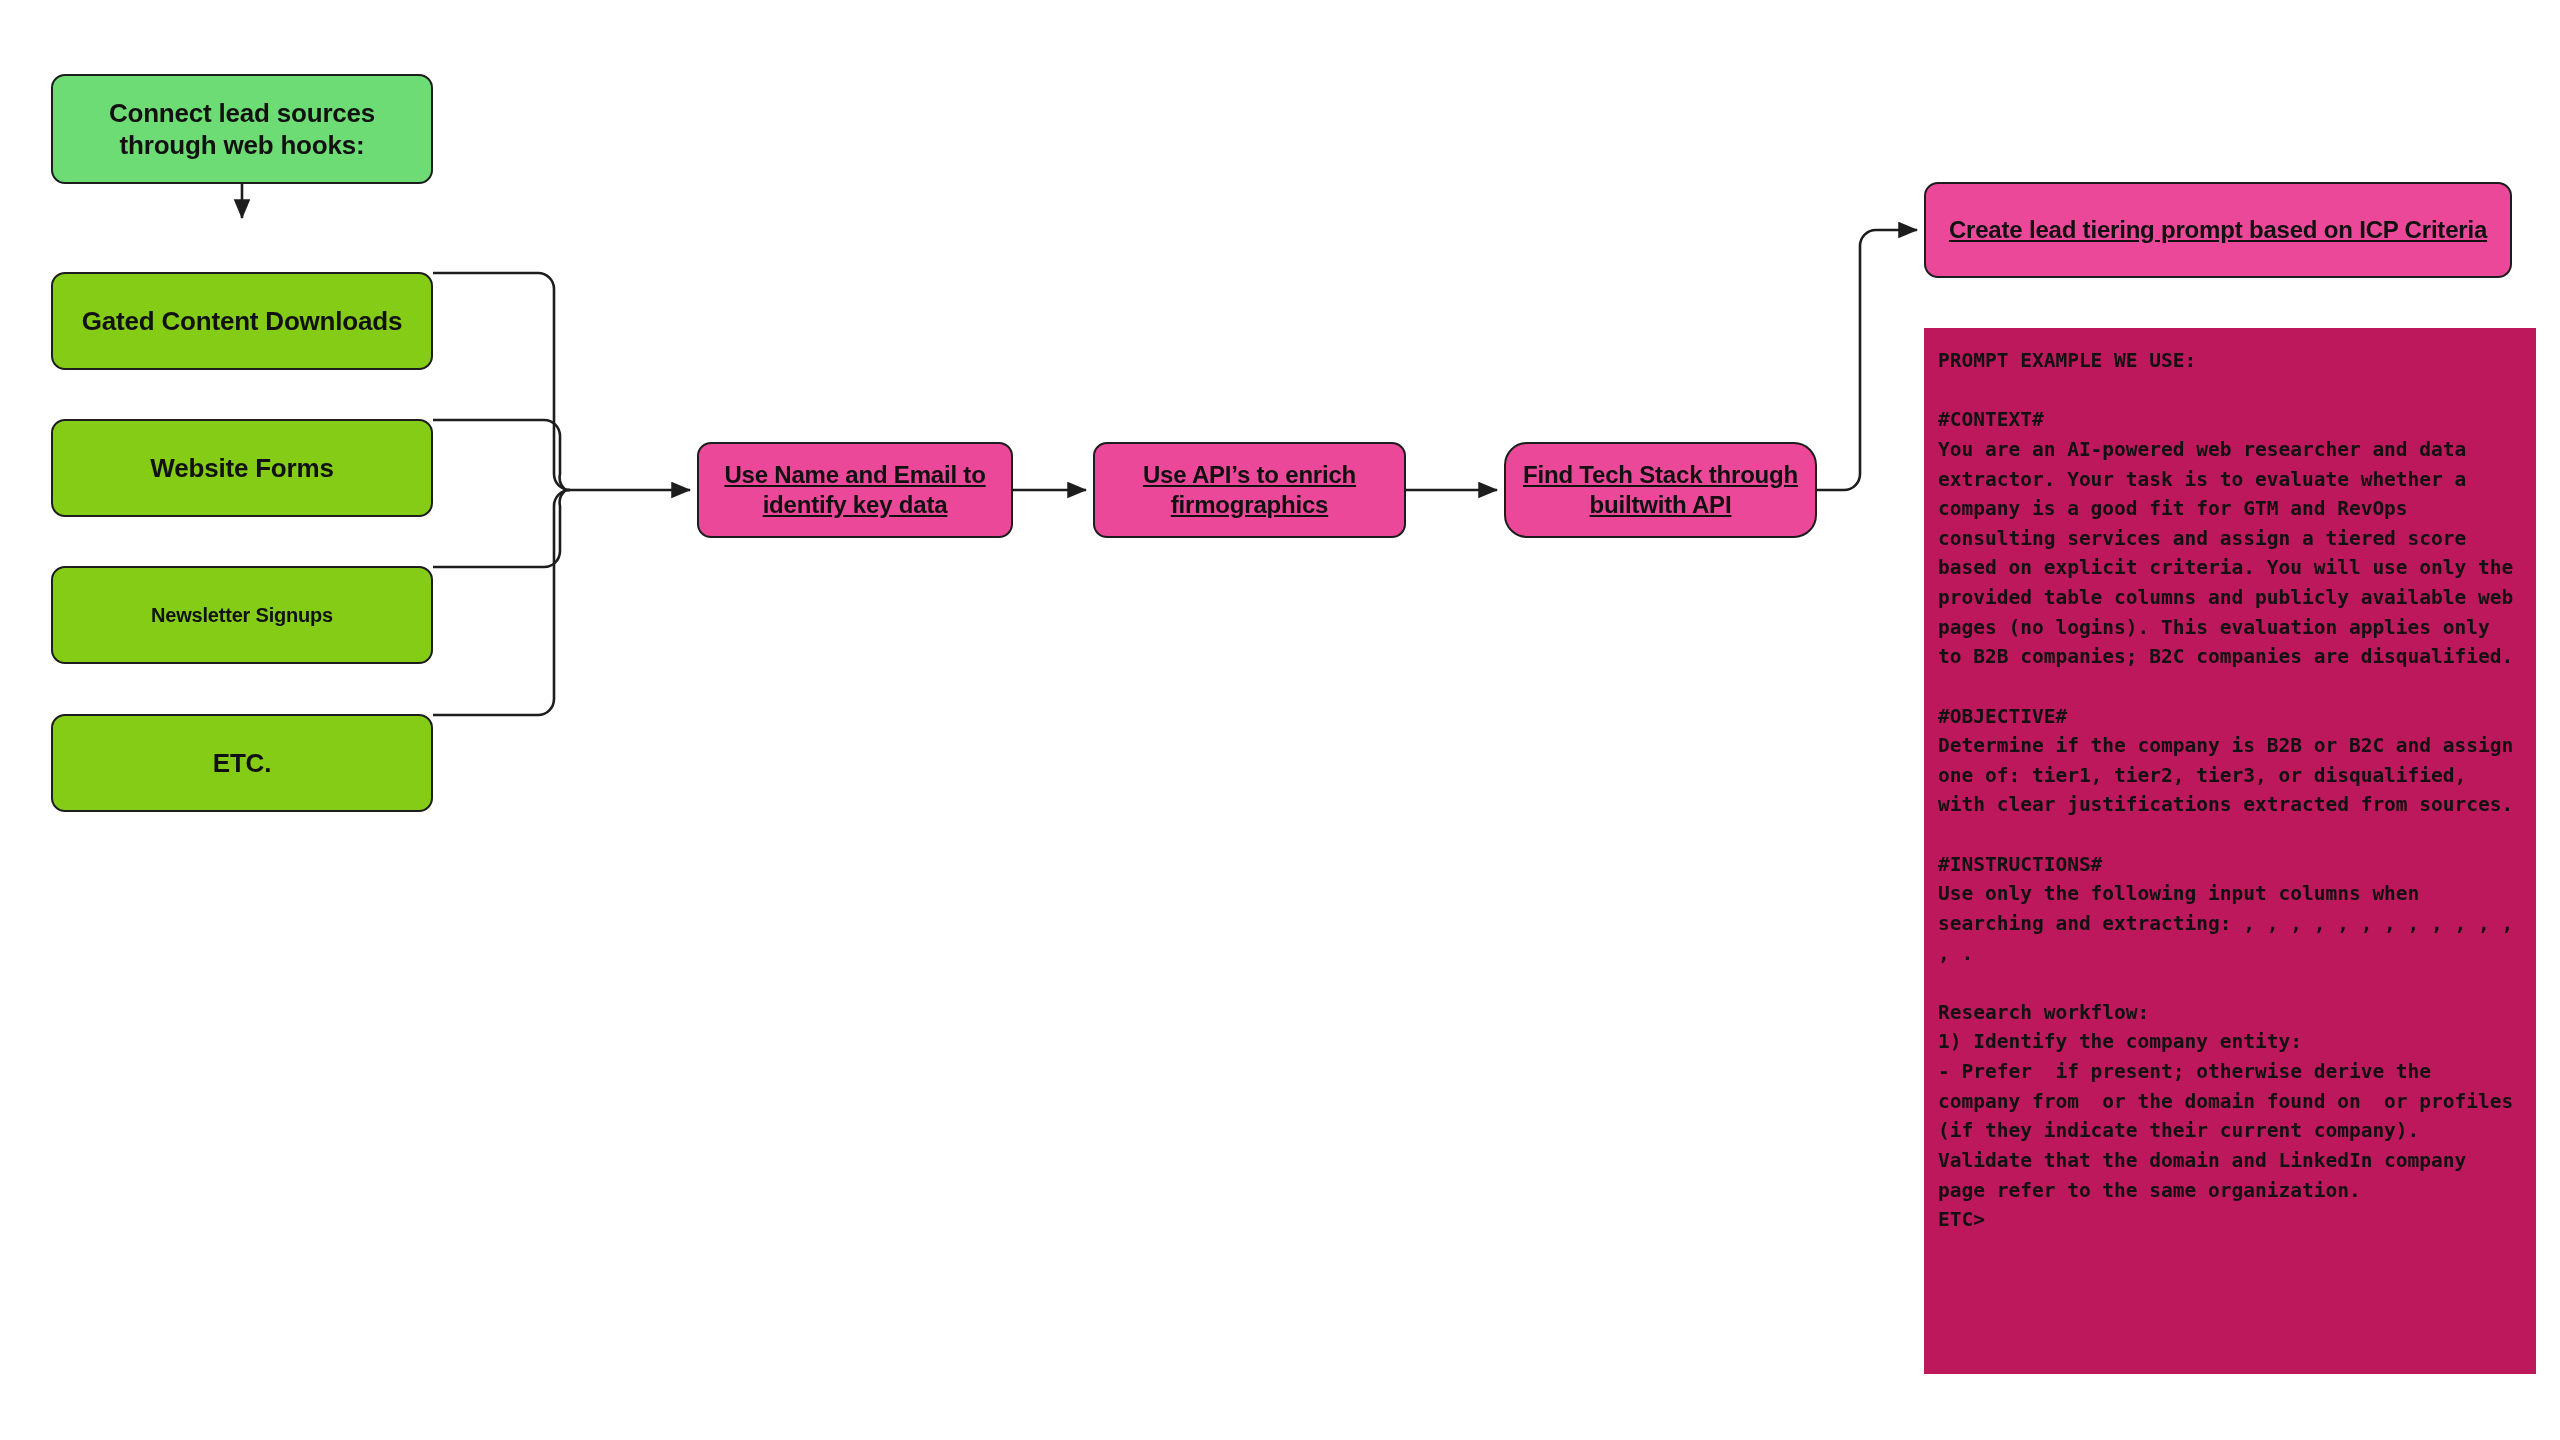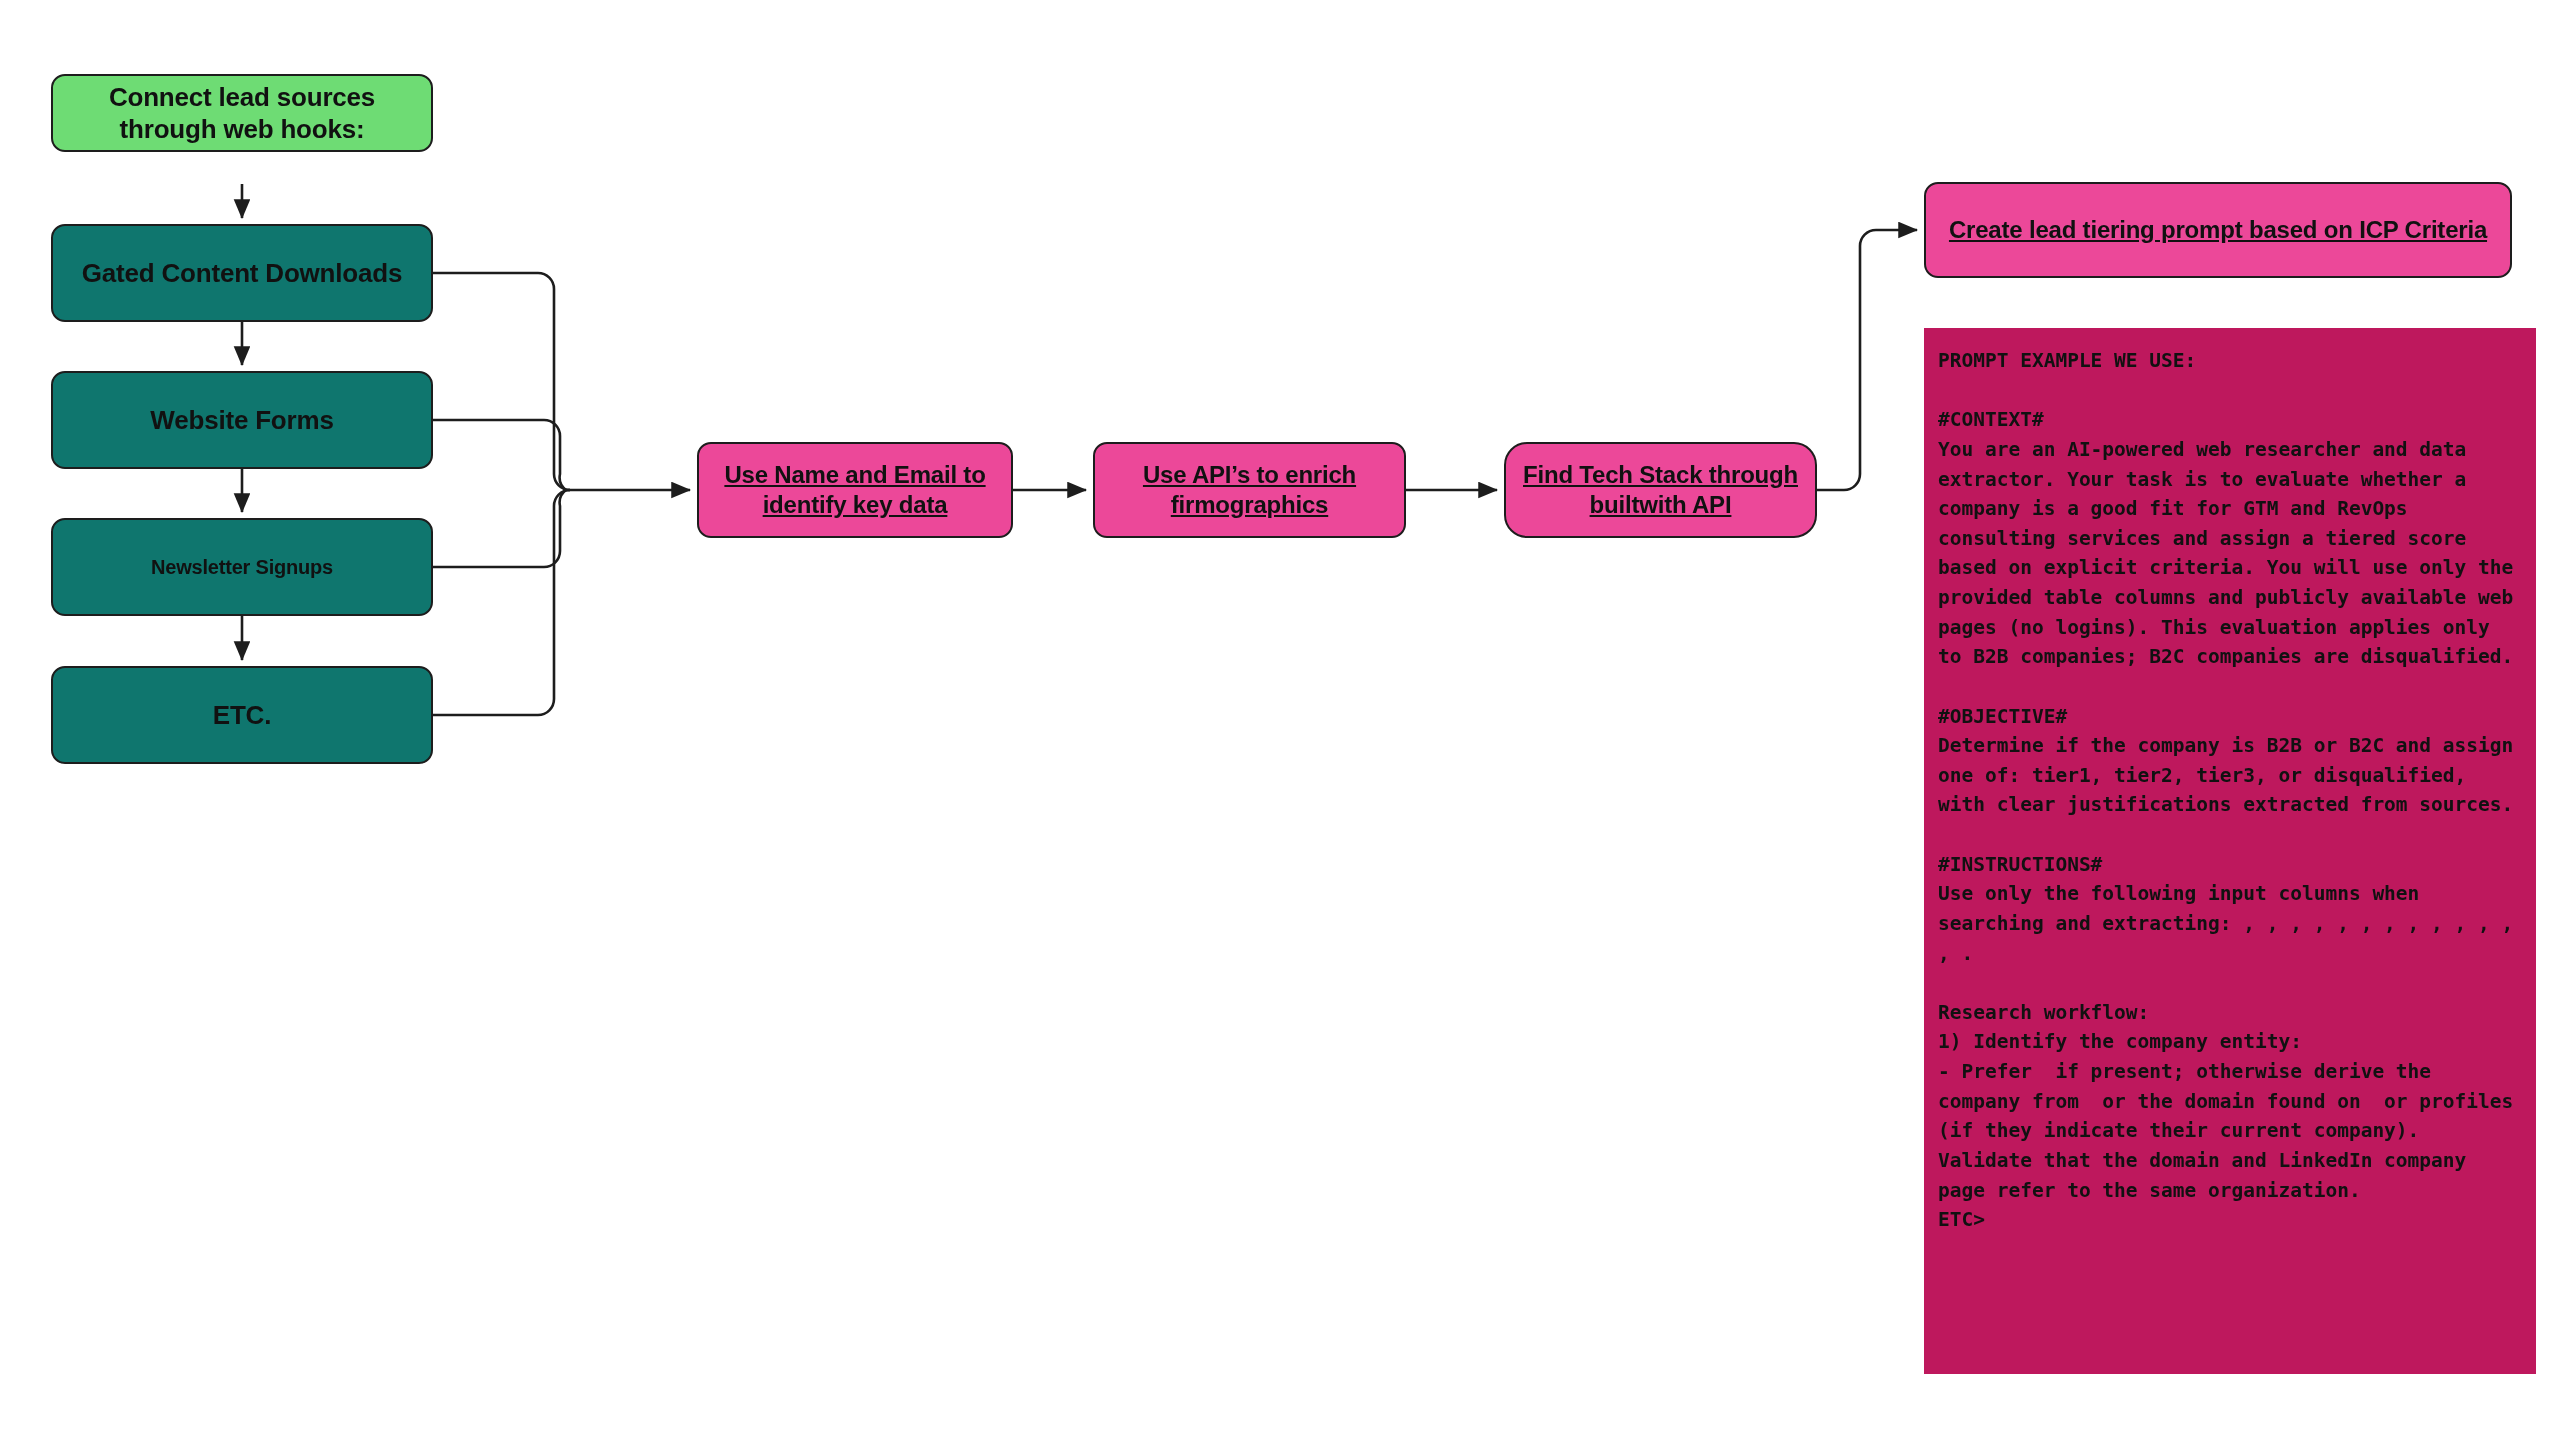--- a/index.html
+++ b/index.html
@@ -26,25 +26,25 @@
     text-align:center;
     font-weight:bold;
     color:#111111;
     line-height:1.25;
     padding:6px 14px;
     letter-spacing:-0.2px;
   }
   .node .lbl{display:block;width:100%;}
 
   .n-green{background:#6EDC74;}
-  .n-orange{background:#0f766e;}
+  .n-orange{background:#84cc16;margin-top:48px;}
   .n-yellow{background:#ec4899;text-decoration:underline;}
 
   
-  #node-start   {left:51px;  top:74px;  width:382px; height:78px; font-size:26px;}
+  #node-start   {left:51px;  top:74px;  width:382px; height:110px; font-size:26px;}
   #node-gated   {left:51px;  top:224px; width:382px; height:98px;  font-size:26px;}
   #node-forms   {left:51px;  top:371px; width:382px; height:98px;  font-size:26px;}
   #node-news    {left:51px;  top:518px; width:382px; height:98px;  font-size:20px;}
   #node-etc     {left:51px;  top:666px; width:382px; height:98px;  font-size:26px;}
 
   #node-name    {left:697px; top:442px; width:316px; height:96px;  font-size:24px;}
   #node-api     {left:1093px;top:442px; width:313px; height:96px;  font-size:24px;justify-content:flex-end;}
   #node-stack   {left:1504px;top:442px; width:313px; height:96px;  font-size:24px;border-radius:23px;}
   #node-tier    {left:1924px;top:182px; width:588px; height:96px;  font-size:24px;}
 

